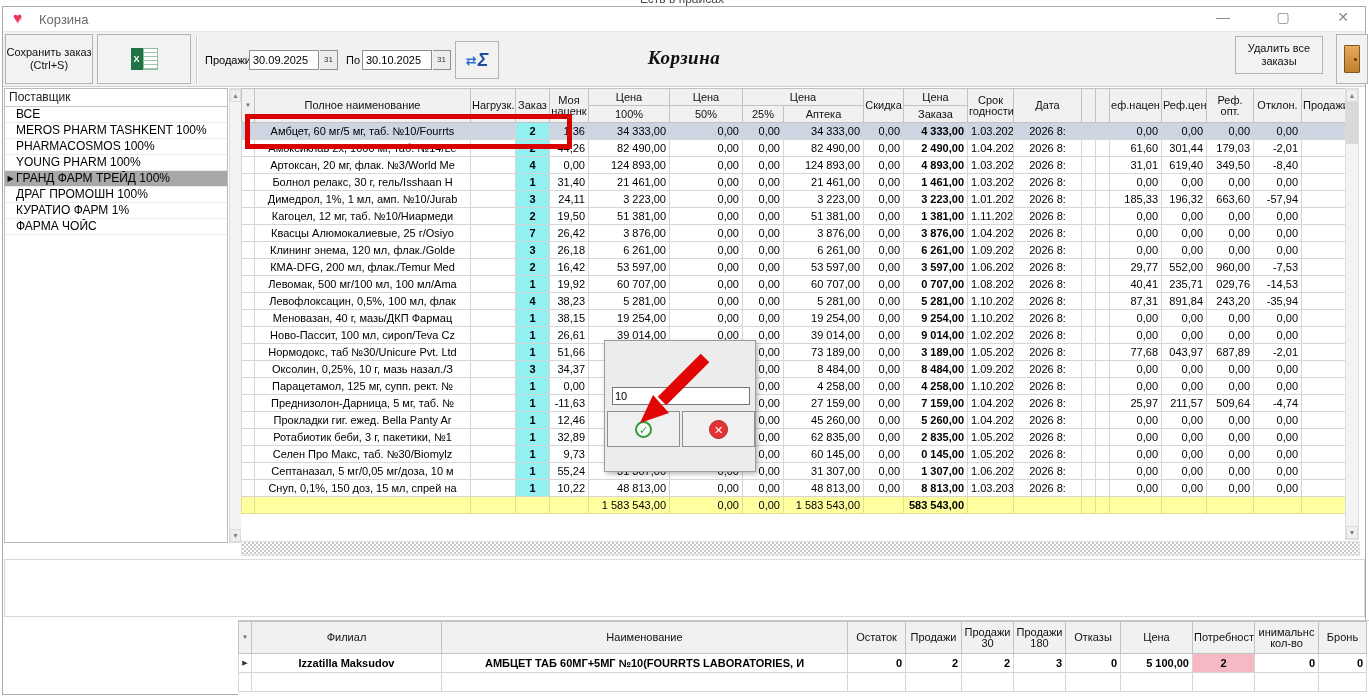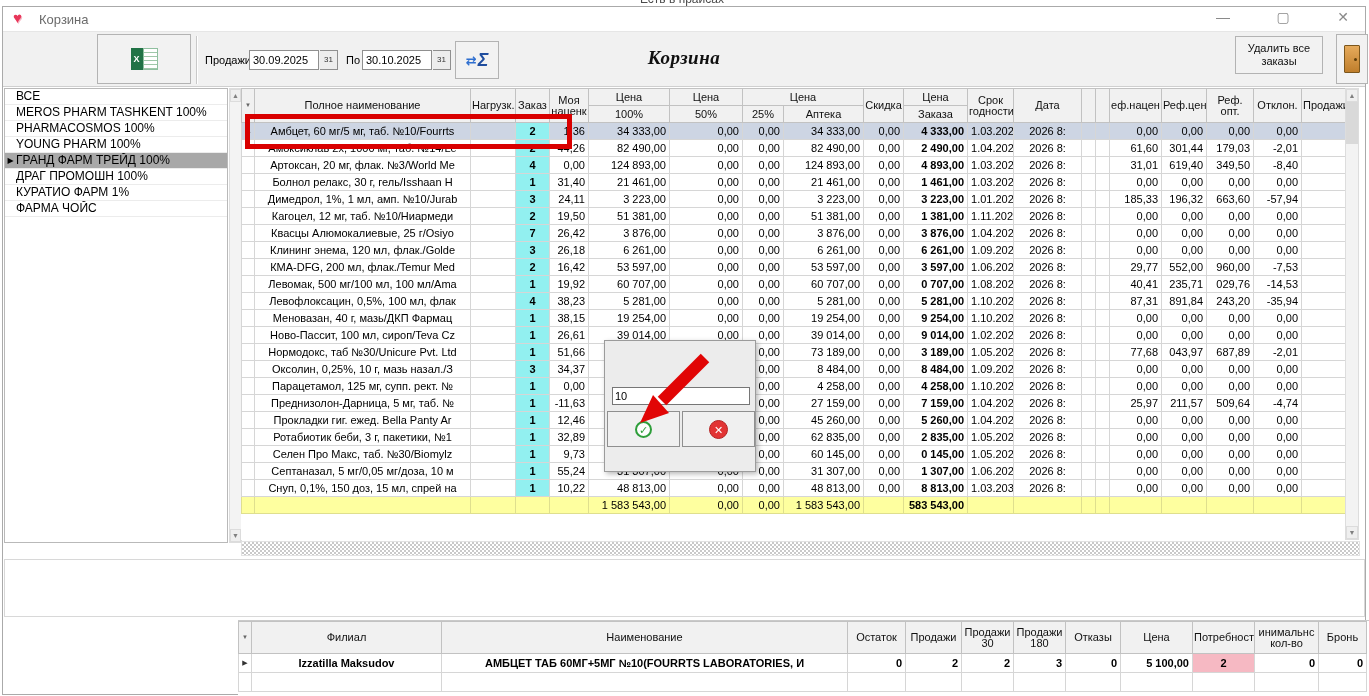--- a/index.html
+++ b/index.html
@@ -108,20 +108,24 @@
 
 <div id="titlebar">
   <span id="app-logo">♥</span>
   <span id="win-title">Корзина</span>
   <span class="winctl" id="btn-min">—</span>
   <span class="winctl" id="btn-max">▢</span>
   <span class="winct2 winctl" id="btn-close">✕</span>
 </div>
 
 <div id="toolbar">
+  <div class="tbtn" id="save-btn">
+    <div>Сохранить заказ</div>
+    <div>(Ctrl+S)</div>
+  </div>
   <div class="tbtn" id="excel-btn">
     <span class="xl-icon">
         <i class="xl-left">X</i>
         <i class="xl-right"></i>
       </span>
   </div>
   <div id="sep1"></div>
   <span id="sales-lbl">Продажи</span>
   <span class="datefield" id="date-from">30.09.2025</span>
   <span class="datebtn" id="date-from-btn">31</span>
@@ -136,20 +140,21 @@
   <div class="tbtn" id="del-btn">
     <div>Удалить все</div>
     <div>заказы</div>
   </div>
   <div class="tbtn" id="exit-btn">
       <span class="door"></span>
     </div>
 </div>
 
 <div id="suppliers">
+  <div id="sup-header">Поставщик</div>
   <div id="sup-list">
       <div class="sup-item">
         <span class="sup-marker"></span>
         <span>ВСЕ</span>
       </div>
       <div class="sup-item">
         <span class="sup-marker"></span>
         <span>MEROS PHARM TASHKENT 100%</span>
       </div>
       <div class="sup-item">

